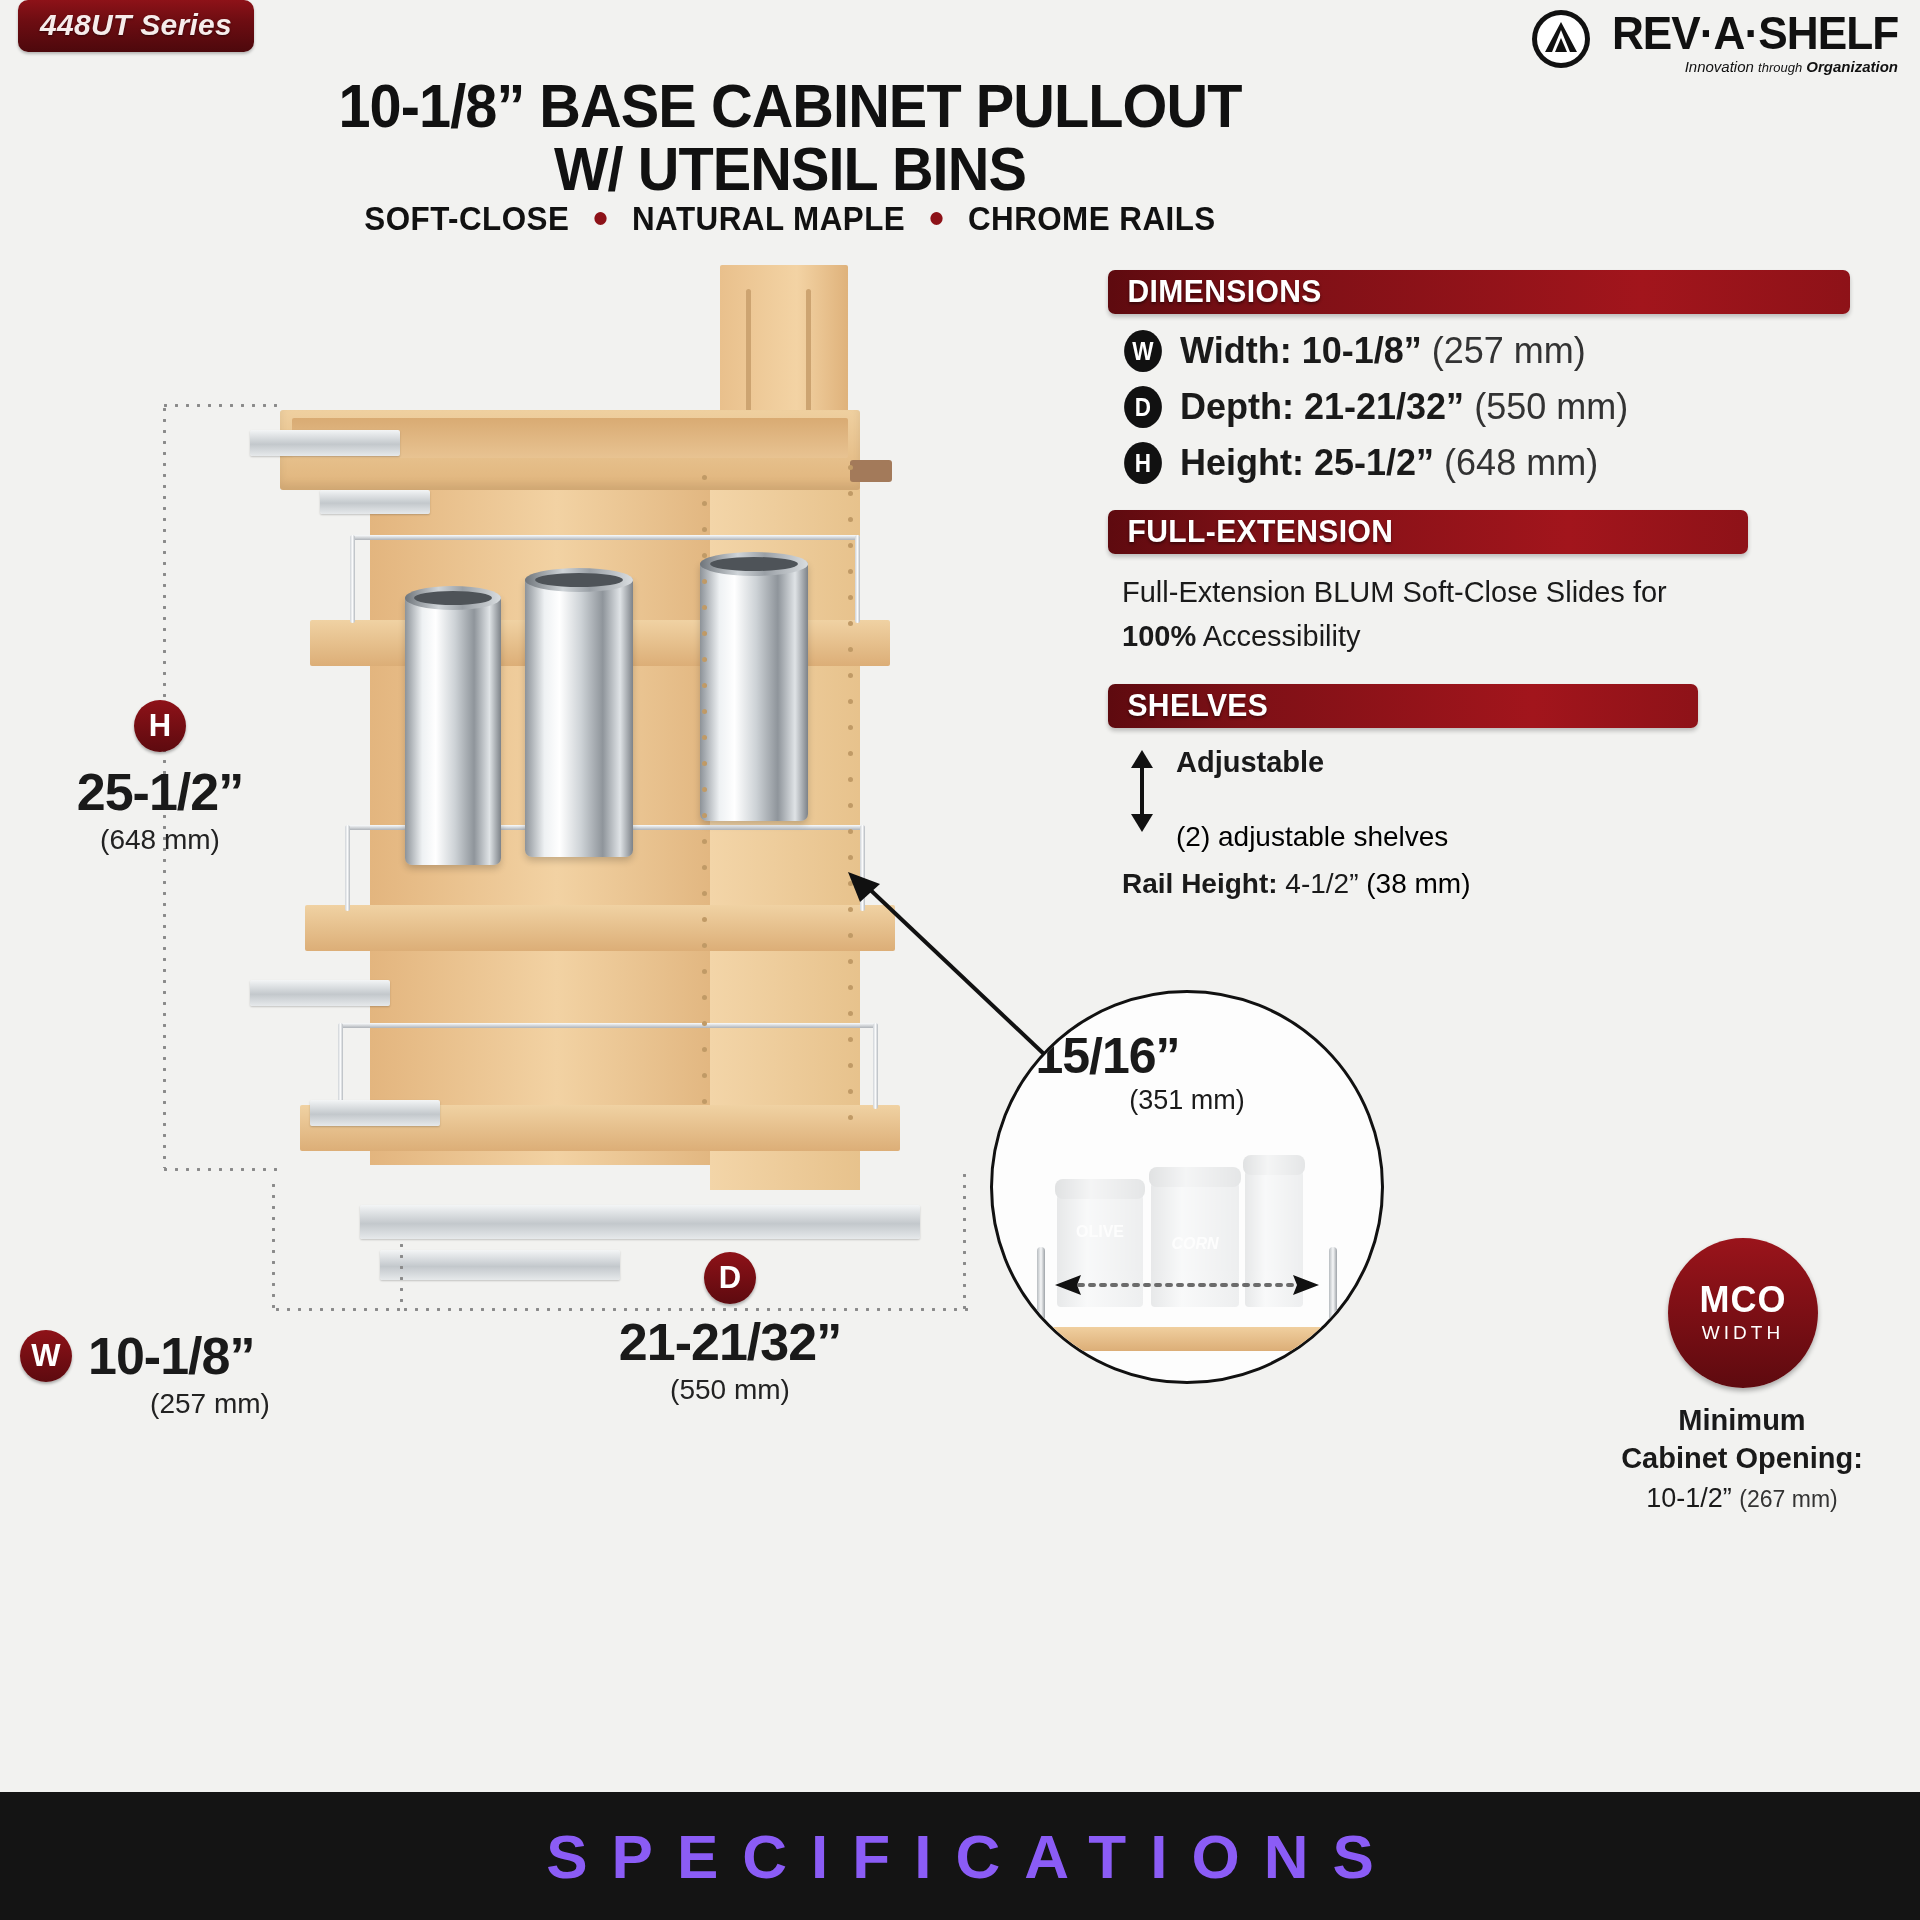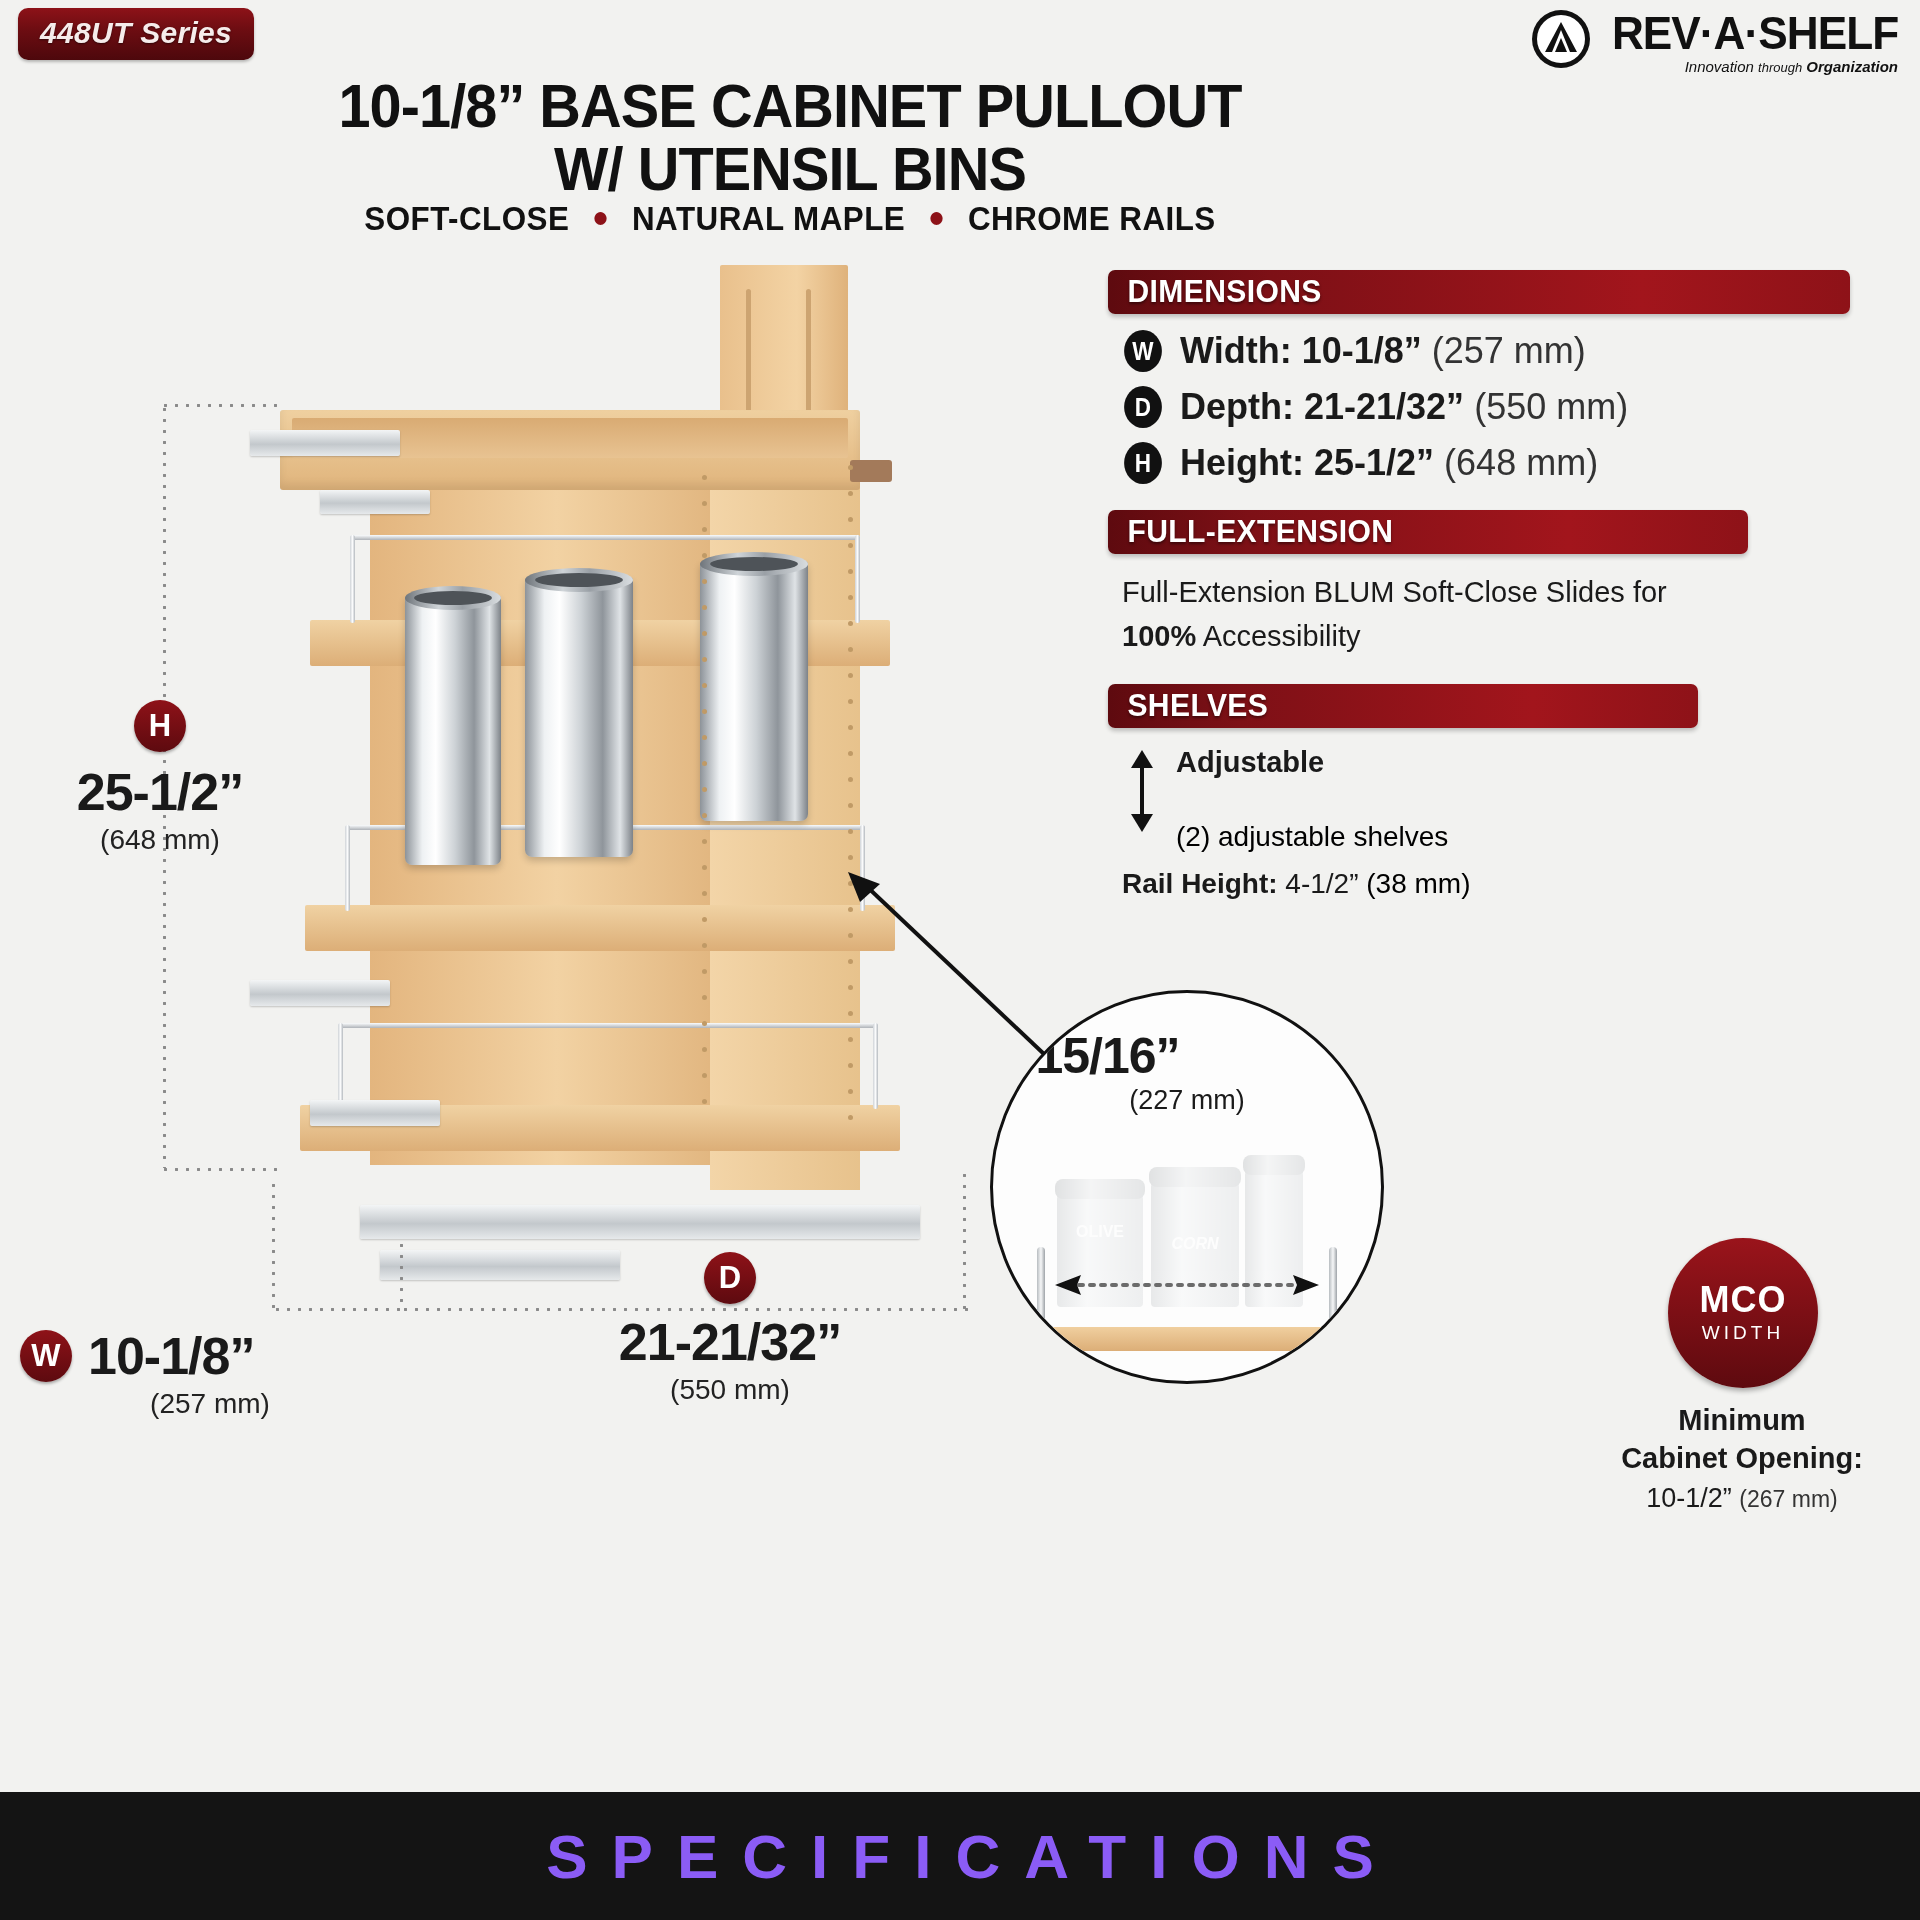--- a/index.html
+++ b/index.html
@@ -8,21 +8,21 @@
     background:#f2f2f0;
     font-family:"Liberation Sans",sans-serif;
     overflow:hidden;
     position:relative;
     color:#1a1a1a;
   }
   .stage{position:absolute;left:0;top:0;width:1920px;height:1920px;}
 
   
   .series-badge{
-    position:absolute;left:18px;top:8px;
+    position:absolute;left:18px;top:0;
     padding:8px 22px 10px 22px;
     border-radius:10px;
     background:linear-gradient(180deg,#8d1218 0%,#6e0d12 40%,#4d080c 100%);
     color:#f6eceb;
     font-style:italic;font-weight:bold;font-size:30px;
     letter-spacing:.3px;
     box-shadow:0 2px 3px rgba(0,0,0,.25);
     text-shadow:0 1px 2px rgba(0,0,0,.5);
   }
   .logo{position:absolute;right:22px;top:8px;display:flex;align-items:flex-start;}
@@ -415,21 +415,21 @@
 
     <div class="rail-line">
       <b>Rail Height:</b>
       <span>4-1/2”</span>
       <span class="mm">(38 mm)</span>
     </div>
   </div>
 
   <div class="callout">
     <div class="c-big">8-15/16”</div>
-    <div class="c-mm">(227 mm)</div>
+    <div class="c-mm">(351 mm)</div>
 
     <div class="jar" style="left:64px;width:86px;height:116px;">
       <div class="lid"></div>
       <div class="lbl" style="top:32px;">OLIVE</div>
     </div>
     <div class="jar" style="left:158px;width:88px;height:128px;">
       <div class="lid"></div>
       <div class="lbl" style="top:56px;font-style:italic;">CORN</div>
     </div>
     <div class="jar" style="left:252px;width:58px;height:140px;">

